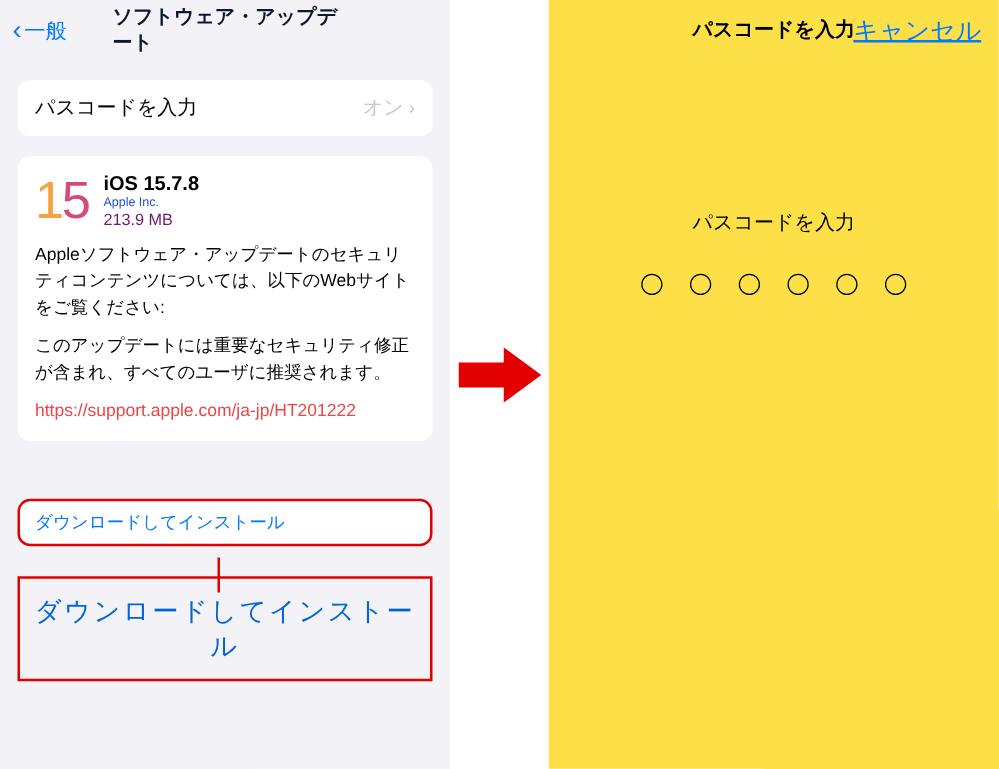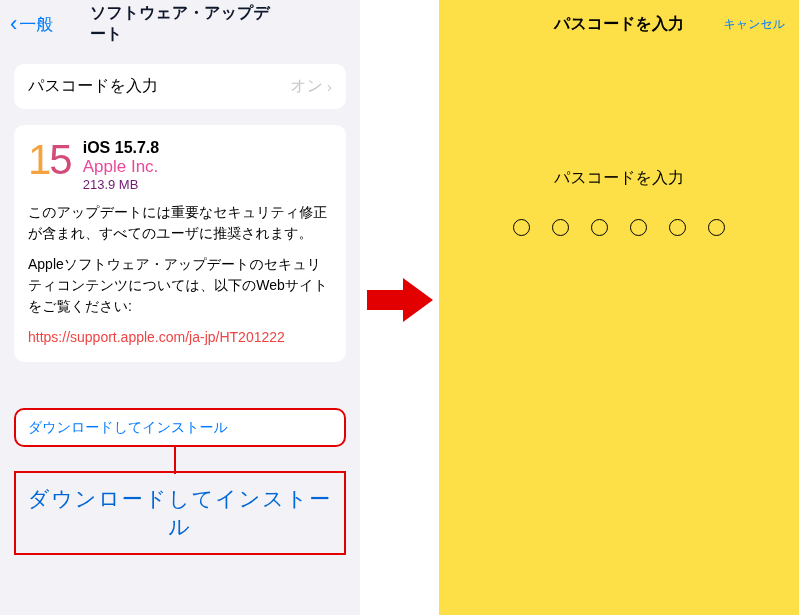--- a/index.html
+++ b/index.html
@@ -22,21 +22,21 @@
     .chevron-r { color: #c7c7cc; font-size: 15px; }
     
     
     .update-card { background: #fff; border-radius: 10px; margin: 16px 14px; padding: 14px; }
     .update-head { display: flex; gap: 12px; margin-bottom: 10px; }
     .ios-logo { display: flex; align-items: baseline; font-weight: 300; letter-spacing: -2px; }
     .logo-1 { font-size: 42px; color: #f5a33e; line-height: 1; }
     .logo-5 { font-size: 42px; color: #d34b78; line-height: 1; }
     .update-meta { display: flex; flex-direction: column; justify-content: flex-end; }
     .update-title { font-size: 16px; font-weight: 700; }
-    .update-publisher { font-size: 17px; color: #ec4899; }
+    .update-publisher { font-size: 10px; color: #1d4ed8; }
     .update-size { font-size: 13px; color: #701a75; }
     .update-body { font-size: 14px; line-height: 1.5; color: #000; }
     .update-body p { margin-bottom: 10px; }
     .update-link { color: #ef4444; text-decoration: none; }
     
     
     .download-card { background: #fff; border-radius: 10px; margin: 46px 14px 0; border: 2px solid #e30000; padding: 8px 12px; }
     .download-label { color: #007aff; font-size: 14px; }
     
     .connector { position: absolute; left: 174px; top: 446px; width: 2px; height: 28px; background: #e30000; }
@@ -44,21 +44,21 @@
     .callout { margin: 24px 14px 0; border: 2px solid #e30000; padding: 12px 10px; text-align: center; }
     .callout-text { color: #0066d6; font-size: 21px; letter-spacing: 2px;}
     
     
     .arrow { position: absolute; left: 360px; top: 270px; width: 79px; height: 60px; display: flex; align-items: center; justify-content: center; }
     .arrow svg { width: 70px; height: 50px; }
     
     
     .right-header { height: 48px; display: flex; align-items: center; justify-content: center; position: relative; }
     .right-title { font-size: 16px; font-weight: 600; }
-    .cancel { position: absolute; right: 14px; color: #007aff; font-size: 12px; }
+    .cancel { position: absolute; right: 14px; color: #007aff; font-size: 20px; text-decoration: underline; }
     
     .passcode-area { margin-top: 120px; text-align: center; }
     .passcode-label { font-size: 16px; margin-bottom: 30px; }
     .dots { display: flex; justify-content: center; gap: 22px; }
     .dot { width: 17px; height: 17px; border-radius: 50%; border: 1.5px solid #000; }
   </style>
 </head>
 <body>
 
 <div class="panel-left">
@@ -84,22 +84,22 @@
         <span class="logo-1">1</span>
           <span class="logo-5">5</span>
       </div>
       <div class="update-meta">
         <div class="update-title">iOS 15.7.8</div>
         <div class="update-publisher">Apple Inc.</div>
         <div class="update-size">213.9 MB</div>
       </div>
     </div>
     <div class="update-body">
+      <p>Appleソフトウェア・アップデートのセキュリティコンテンツについては、以下のWebサイトをご覧ください:</p>
       <p>このアップデートには重要なセキュリティ修正が含まれ、すべてのユーザに推奨されます。</p>
-      <p>Appleソフトウェア・アップデートのセキュリティコンテンツについては、以下のWebサイトをご覧ください:</p>
       <a class="update-link">https://support.apple.com/ja-jp/HT201222</a>
     </div>
   </div>
 
   <div class="download-card">
     <span class="download-label">ダウンロードしてインストール</span>
   </div>
 
   <div class="connector"></div>
 

